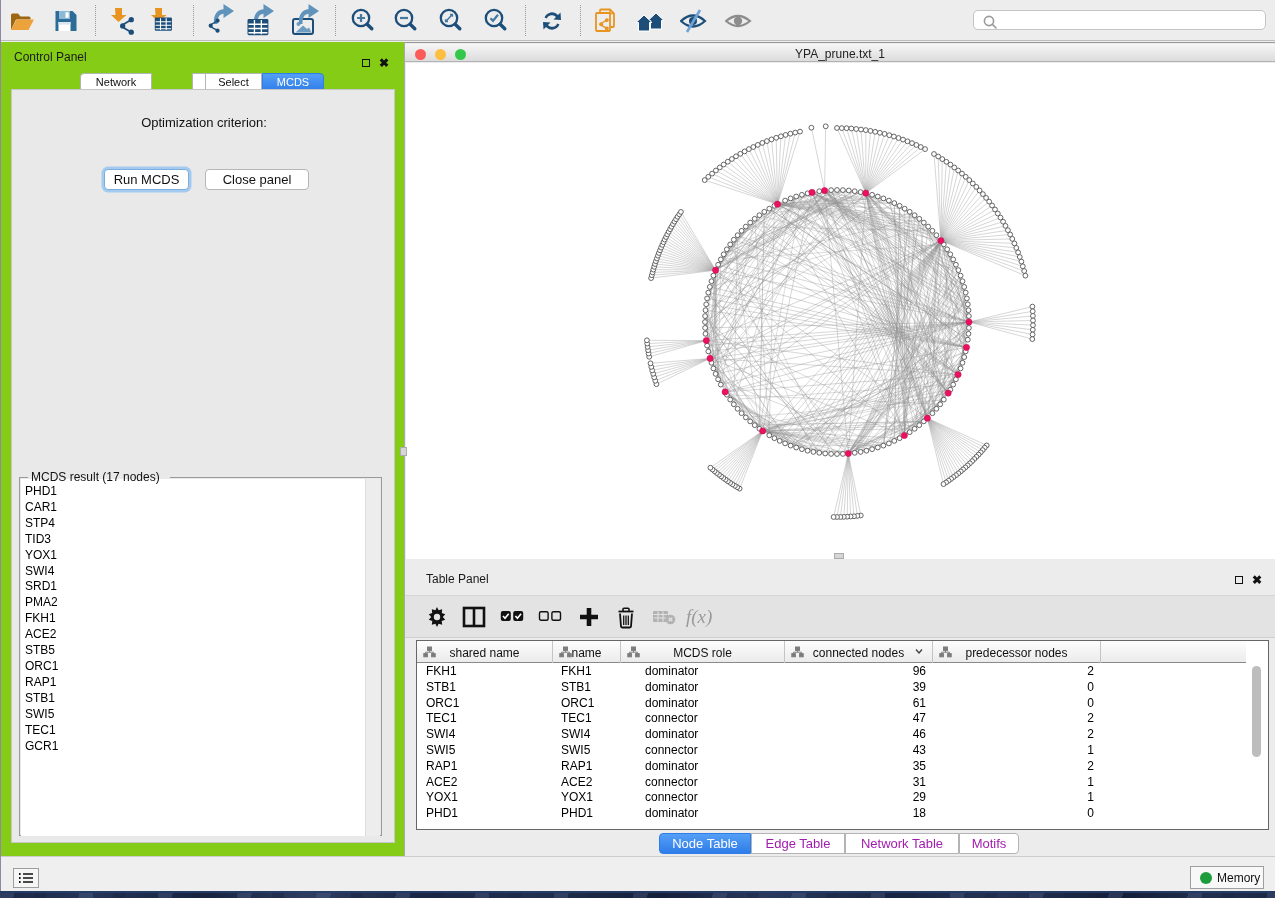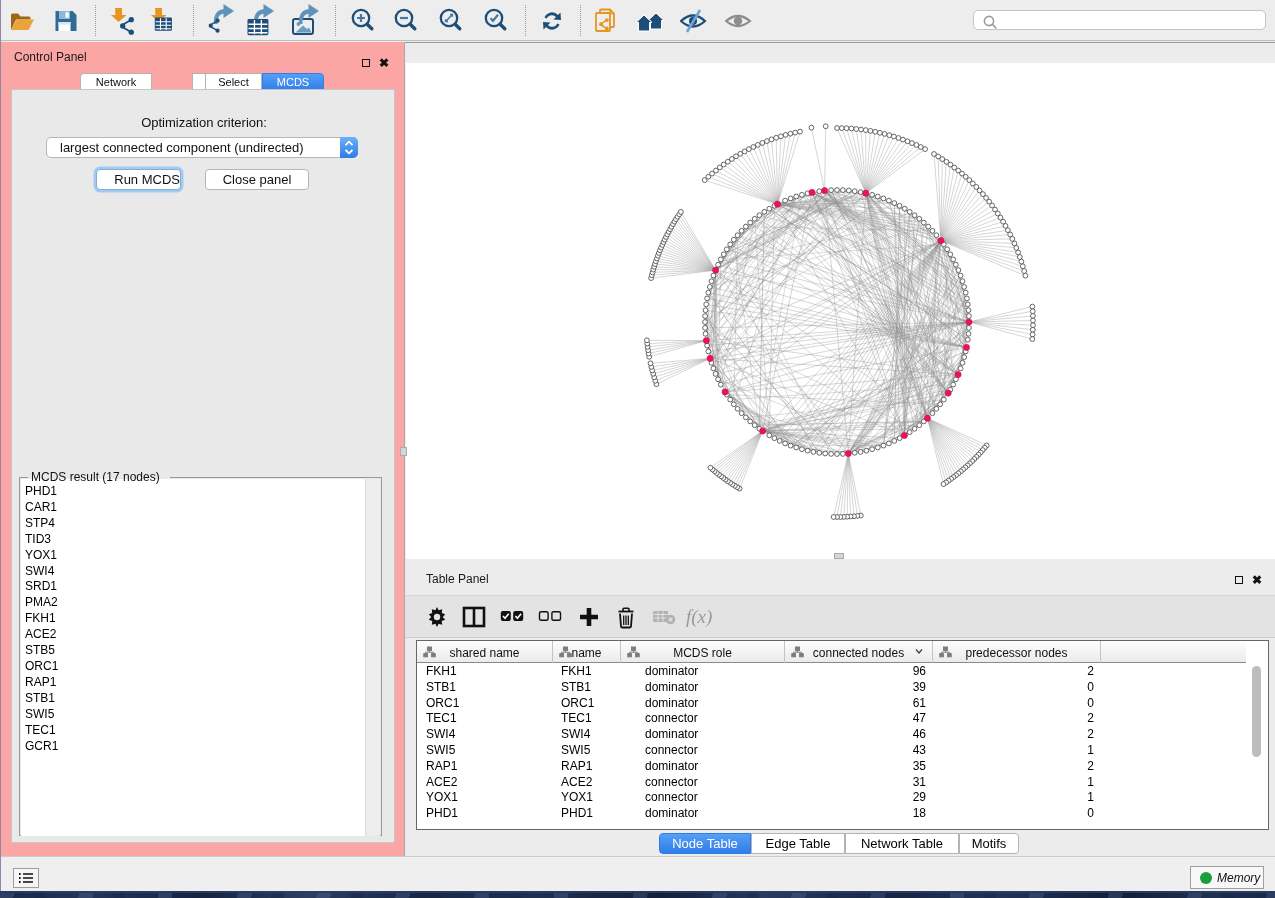--- a/index.html
+++ b/index.html
@@ -5,38 +5,38 @@
 * { margin:0; padding:0; box-sizing:border-box; }
 html,body { width:1275px; height:898px; overflow:hidden; }
 body { font-family:"Liberation Sans", sans-serif; background:#ececec; position:relative; }
 #edge { position:absolute; left:0; top:0; width:1px; height:891px; background:#9285a5; z-index:50; }
 
 #toolbar { position:absolute; left:0; top:0; width:1275px; height:41px; background:#ededed; border-bottom:1px solid #bdbdbd; }
 .tbi { position:absolute; top:7px; width:28px; height:28px; }
 .tsep { position:absolute; top:5px; height:31px; width:0; border-left:1px dotted #9a9a9a; }
 #search { position:absolute; left:973px; top:10px; width:293px; height:20px; background:#fff; border:1px solid #c4c4c4; border-radius:5px; }
 
-#leftpanel { position:absolute; left:1px; top:42px; width:403px; height:814px; background:#fca5a5; }
+#leftpanel { position:absolute; left:1px; top:42px; width:403px; height:814px; background:#84cc16; }
 #lborder { position:absolute; left:404px; top:42px; width:1px; height:814px; background:#a9a9a9; }
 .ptitle { font-size:12px; color:#1a1a1a; }
 #cp-title { position:absolute; left:13px; top:8px; }
 .wicons { position:absolute; }
 .wsq { display:inline-block; width:8px; height:8px; border:1.5px solid #111; margin-right:9px; }
 .wx { font-size:12px; font-weight:bold; color:#111; }
 #tabs { position:absolute; left:79px; top:31px; height:19px; }
 .tab { position:absolute; top:0; height:19px; background:#fff; border:1px solid #b4b4b4; font-size:11px; color:#111; text-align:center; line-height:17px; }
 .tab.first { border-radius:4px 0 0 4px; }
 .tab.last { border-radius:0 4px 4px 0; }
 .tab.active { background:linear-gradient(#559ff6,#2e7de9); border-color:#2e7de9; color:#fff; }
 #tabcontent { position:absolute; left:10px; top:47px; width:384px; height:754px; background:#e9e9e9; border:1px solid #c6c6c6;padding-left:15px; }
 #optlabel { position:absolute; left:0; top:25px; width:384px; text-align:center; font-size:13px; color:#111; }
 #combo { position:absolute; left:34px; top:47px; width:312px; height:21px; background:#fff; border:1px solid #b6b6b6; border-radius:5px; font-size:13px; color:#111; line-height:19px; padding-left:13px; }
 #combo .spin { position:absolute; right:-1px; top:-1px; width:18px; height:21px; border-radius:0 5px 5px 0; background:linear-gradient(#6cb0f8,#2e7ce8); }
 .btn { position:absolute; height:21px; background:#fff; border:1px solid #b6b6b6; border-radius:4px; font-size:13px; color:#111; text-align:center; line-height:19px; }
-#btn-run { left:84px; top:79px; width:85px; box-shadow:0 0 0 2.5px #a5c9ef; border-color:#7aaede;text-align:right; }
+#btn-run { left:92px; top:79px; width:85px; box-shadow:0 0 0 2.5px #a5c9ef; border-color:#7aaede; }
 #btn-close { left:193px; top:79px; width:104px; }
 #fieldset { position:absolute; left:7px; top:387px; width:363px; height:359px; border:1px solid #9a9a9a; }
 #fs-legend { position:absolute; left:8px; top:-8px; padding:0 3px; font-size:12px; color:#111; z-index:6; }
 #fs-mask { position:absolute; left:8px; top:-1px; width:142px; height:1px; background:#e9e9e9; z-index:5; }
 #mlist { position:absolute; left:1px; top:1px; width:346px; height:357px; background:#fff; font-size:12px; line-height:15.9px; padding:5px 0 0 4px; color:#000; }
 #mscroll { position:absolute; right:1px; top:1px; width:15px; height:357px; background:#ededed; border-left:1px solid #dcdcdc; }
 
 #netwin { position:absolute; left:405px; top:42px; width:870px; height:517px; border-top:1px solid #999; }
 #nettitle { position:absolute; left:0; top:1px; width:870px; height:18px; background:linear-gradient(#f6f6f6,#dcdcdc); border-bottom:1px solid #b3b3b3; }
 .light { position:absolute; top:5px; width:11px; height:11px; border-radius:50%; }
@@ -53,24 +53,24 @@
 .th .lbl { position:absolute; width:100%; text-align:center; top:4.5px; }
 .thicon { position:absolute; left:6px; top:5px; opacity:0.75; }
 .row { position:absolute; width:829px; height:15.8px; line-height:15.8px; font-size:12px; color:#000; }
 .c1 { position:absolute; left:9px; }
 .c2 { position:absolute; left:144px; }
 .c3 { position:absolute; left:228px; }
 .c4 { position:absolute; left:369px; width:140px; text-align:right; }
 .c5 { position:absolute; left:517px; width:160px; text-align:right; }
 #tscroll { position:absolute; left:835px; top:25px; width:9px; height:91px; background:#bdbdbd; border-radius:5px; }
 #btabs { position:absolute; left:254px; top:274px; height:21px; }
-.btab { position:absolute; top:0; height:21px; background:#fff; border:1px solid #b4b4b4; font-size:13px; color:#000000; text-align:center; line-height:19px; }
+.btab { position:absolute; top:0; height:21px; background:#fff; border:1px solid #b4b4b4; font-size:13px; color:#a21caf; text-align:center; line-height:19px; }
 .btab.active { background:linear-gradient(#559ff6,#2e7de9); border-color:#2e7de9; color:#fff; }
 
-#statusbar { position:absolute; left:0; top:856px; width:1275px; height:35px; background:#efefef; border-top:1px solid #cccccc;font-style:italic; }
+#statusbar { position:absolute; left:0; top:856px; width:1275px; height:35px; background:#efefef; border-top:1px solid #cccccc; }
 #listbtn { position:absolute; left:13px; top:11px; width:26px; height:20px; background:#f6f6f6; border:1px solid #9e9e9e; }
 #membtn { position:absolute; left:1190px; top:9px; width:74px; height:23px; background:#f8f8f8; border:1px solid #9e9e9e; font-size:12px; color:#111; }
 #memdot { position:absolute; left:9px; top:5px; width:12px; height:12px; border-radius:50%; background:#1d9c3c; }
 #desktop { position:absolute; left:0; top:891px; width:1275px; height:7px;
   background:linear-gradient(90deg,#1b2847 0%,#253458 7%,#16223f 16%,#2e3d60 24%,#1a2644 33%,#21304f 42%,#141f3a 52%,#2a3a5e 60%,#182441 70%,#243356 78%,#131e38 88%,#22304f 95%,#1a2745 100%); }
 #desktop:before { content:""; position:absolute; left:0; top:0; width:1275px; height:2px; background:#27406b; opacity:.8; }
 #desktop:after { content:""; position:absolute; left:0; top:2px; width:1275px; height:5px; background:repeating-linear-gradient(100deg, rgba(95,115,160,.28) 0 14px, rgba(0,0,0,0) 14px 34px, rgba(25,35,65,.4) 34px 46px, rgba(0,0,0,0) 46px 78px); }
 #vhandle { position:absolute; left:400px; top:447px; width:7px; height:9px; background:#d6d6d6; border:1px solid #ababab; z-index:60; }
 #hhandle { position:absolute; left:834px; top:553px; width:10px; height:6px; background:#d6d6d6; border:1px solid #ababab; z-index:60; }
 </style>
@@ -205,38 +205,38 @@
   <div class="ptitle" id="cp-title">Control Panel</div>
   <div class="wicons" style="left:361px; top:11px;"><span class="wsq"></span><span class="wx">✖</span></div>
   <div id="tabs">
     <div class="tab first" style="left:0; width:72px;">Network</div>
     <div class="tab" style="left:72px; width:53px;margin-left:40px;">Style</div>
     <div class="tab" style="left:125px; width:57px;">Select</div>
     <div class="tab last active" style="left:182px; width:62px;">MCDS</div>
   </div>
   <div id="tabcontent">
     <div id="optlabel">Optimization criterion:</div>
-    <div id="combo">largest connected component (undirected)<span class="spin">
-          <svg width="18" height="21" viewBox="0 0 18 21" style="position:absolute;left:0;top:0;">
-            <path d="M5.5 8.2 L9 4.6 L12.5 8.2" fill="none" stroke="#fff" stroke-width="1.8" stroke-linejoin="round"></path>
-            <path d="M5.5 12.8 L9 16.4 L12.5 12.8" fill="none" stroke="#fff" stroke-width="1.8" stroke-linejoin="round"></path>
-          </svg>
-        </span></div>
     <div class="btn" id="btn-run">Run MCDS</div>
     <div class="btn" id="btn-close">Close panel</div>
     <div id="fieldset">
       <div id="fs-mask"></div>
         <div id="fs-legend">MCDS result (17 nodes)</div>
       <div id="mlist">PHD1<br>CAR1<br>STP4<br>TID3<br>YOX1<br>SWI4<br>SRD1<br>PMA2<br>FKH1<br>ACE2<br>STB5<br>ORC1<br>RAP1<br>STB1<br>SWI5<br>TEC1<br>GCR1</div>
       <div id="mscroll"></div>
     </div>
   </div>
 </div>
 <div id="lborder"></div>
 <div id="netwin">
+  <div id="nettitle">
+    <div id="nt-text">YPA_prune.txt_1</div>
+    <span class="light" style="left:10px; background:#fc5b57;"></span>
+    <span class="light" style="left:30px; background:#fdbe41;"></span>
+    <span class="light" style="left:50px; background:#34c84a;"></span>
+  </div>
   <div id="canvas"><svg id="net" width="869" height="497" viewBox="0 0 869 497">
         <path d="M482.9 380.4L537.8 336.6M413.3 128.2L305.5 299.8M558.2 294.1L530.4 172.2M425.1 127.1L530.4 345.8M401.6 130.3L305.5 218.2M493.6 142.8L488.3 377.9M305.5 299.8L312.1 201.7M368.4 142.8L302.3 229.6M517.8 159.6L562.9 253.1M477.4 382.6L503.7 148.8M301.1 282.6L353.4 365.8M425.1 127.1L301.1 235.4M302.3 229.6L413.3 389.8M537.8 336.6L482.9 137.6M454.6 129.1L317.7 191.3M559.7 288.4L508.6 365.8M477.4 135.4L299 259M327.8 176.7L395.9 131.8M299.1 253.1L431 391M558.2 223.9L454.6 129.1M363.3 145.7L561.8 276.7M299.1 253.1L384.6 382.6M353.4 365.8L358.3 148.8M348.7 362.2L517.8 358.4M384.6 382.6L562.9 264.9M513.3 155.8L477.4 382.6" fill="none" stroke="#7e7e7e" stroke-width="0.55" opacity="0.8"></path>
         <path d="M419.2 390.5L324.2 336.6M390.2 133.5L305.5 299.8M363.3 372.3L368.4 142.8M562.5 270.8L466.1 386.2M544.3 326.7L522.2 163.6M508.6 365.8L299.1 264.9M547.2 196.4L466.1 131.8M482.9 380.4L562.9 253.1M348.7 155.8L562.9 253.1M390.2 133.5L327.8 341.3M560.9 235.4L448.7 389.8M401.6 387.7L339.8 354.4M466.1 131.8L312.1 201.7M384.6 382.6L549.9 316.3M448.7 389.8L559.7 229.6M302.3 229.6L425.1 127.1M534.2 341.3L513.3 155.8M556.5 299.8L537.8 336.6M363.3 145.7L561.8 276.7M454.6 129.1L320.8 186.3M320.8 186.3L348.7 155.8M561.8 241.3L390.2 384.5M314.8 196.4L299.5 247.2M331.6 172.2L327.8 341.3M508.6 365.8L544.3 326.7M554.6 212.6L401.6 387.7M554.6 212.6L534.2 341.3M390.2 133.5L335.6 167.8M353.4 152.2L552.4 207.1M541.2 186.3L562.9 264.9M547.2 196.4L537.8 336.6M454.6 129.1L307.4 305.4M503.7 148.8L537.8 336.6M395.9 386.2L327.8 341.3M324.2 336.6L547.2 321.6M431 391L517.8 358.4M339.8 354.4L299.5 247.2M431 391L384.6 382.6M312.1 316.3L314.8 196.4M482.9 137.6L368.4 142.8M395.9 131.8L353.4 365.8M561.8 241.3L547.2 196.4M471.8 384.5L560.9 235.4M558.2 294.1L558.2 223.9M339.8 354.4L537.8 336.6M302.3 288.4L390.2 133.5M320.8 331.7L425.1 127.1M407.4 388.9L460.4 387.7M562.9 264.9L454.6 388.9M331.6 345.8L471.8 384.5M353.4 152.2L471.8 133.5M442.8 127.5L309.6 310.9M390.2 133.5L300.2 241.3M425.1 127.1L530.4 172.2M460.4 387.7L559.7 288.4M395.9 131.8L562.9 253.1M348.7 155.8L314.8 321.6M317.7 191.3L407.4 388.9M384.6 382.6L477.4 382.6M299 259L379.1 137.6M303.8 223.9L425.1 127.1M384.6 135.4L331.6 172.2M534.2 341.3L320.8 331.7M395.9 131.8L513.3 155.8M493.6 375.2L448.7 389.8M299.1 253.1L431 127M299.1 264.9L368.4 142.8M436.9 127.1L299.1 264.9M312.1 316.3L307.4 212.6M552.4 207.1L454.6 388.9M488.3 140.1L562.9 264.9M503.7 148.8L299.1 264.9M554.6 305.4L407.4 388.9M299.1 264.9L324.2 336.6M390.2 133.5L299.5 270.8M562.5 247.2L390.2 133.5M348.7 155.8L363.3 372.3M522.2 163.6L303.8 223.9M552.4 207.1L498.7 145.7M299.5 270.8L331.6 172.2M526.4 167.8L339.8 163.6M358.3 148.8L302.3 229.6M544.3 326.7L348.7 362.2M395.9 386.2L305.5 299.8M503.7 369.2L554.6 305.4M413.3 128.2L493.6 142.8M547.2 321.6L537.8 181.4M314.8 196.4L448.7 128.2M448.7 389.8L547.2 196.4M554.6 212.6L448.7 389.8M537.8 181.4L314.8 196.4M299.5 247.2L302.3 288.4M373.7 377.9L559.7 288.4M312.1 201.7L513.3 155.8M300.2 241.3L324.2 336.6M300.2 241.3L302.3 288.4M390.2 133.5L309.6 310.9M442.8 127.5L363.3 145.7M558.2 223.9L556.5 299.8M556.5 218.2L526.4 350.2M537.8 336.6L353.4 365.8M541.2 186.3L537.8 336.6M401.6 387.7L305.5 299.8M299.1 264.9L363.3 372.3M390.2 384.5L562.5 270.8M407.4 388.9L560.9 235.4M561.8 276.7L384.6 382.6M562.5 247.2L513.3 362.2M488.3 140.1L493.6 375.2M471.8 133.5L513.3 155.8M454.6 388.9L302.3 229.6M419.2 390.5L353.4 365.8M324.2 181.4L425.1 390.9M425.1 127.1L331.6 172.2M477.4 382.6L312.1 316.3M488.3 140.1L299.5 247.2M526.4 350.2L530.4 172.2M327.8 176.7L353.4 365.8M314.8 321.6L299.1 253.1M544.3 326.7L508.6 365.8M526.4 350.2L556.5 299.8M530.4 172.2L556.5 218.2M498.7 145.7L547.2 196.4M339.8 354.4L379.1 380.4M547.2 321.6L561.8 276.7M562.5 270.8L552.4 207.1M526.4 350.2L549.9 316.3M363.3 145.7L317.7 191.3M431 127L454.6 129.1M448.7 128.2L401.6 130.3M348.7 155.8L312.1 201.7M299 259L305.5 299.8M353.4 365.8L312.1 316.3M390.2 384.5L335.6 350.2M471.8 133.5L431 127M344.2 358.4L363.3 372.3M466.1 386.2L508.6 365.8M503.7 148.8L471.8 133.5M547.2 196.4L513.3 155.8M320.8 186.3L331.6 172.2M537.8 336.6L554.6 305.4M300.2 241.3L314.8 196.4M413.3 128.2L368.4 142.8M299.5 270.8L307.4 212.6M379.1 380.4L353.4 365.8M368.4 375.2L419.2 390.5M299.1 253.1L305.5 299.8M305.5 299.8L344.2 358.4M335.6 350.2L384.6 382.6M368.4 375.2L344.2 358.4M442.8 127.5L471.8 133.5M466.1 131.8L508.6 152.2M460.4 387.7L488.3 377.9M390.2 384.5L448.7 389.8M530.4 345.8L559.7 288.4M425.1 390.9L460.4 387.7M562.5 270.8L544.3 326.7M390.2 384.5L368.4 375.2M317.7 191.3L339.8 163.6M363.3 145.7L317.7 191.3M526.4 350.2L558.2 294.1M299.1 253.1L305.5 299.8M466.1 386.2L526.4 350.2M561.8 241.3L554.6 305.4M517.8 159.6L498.7 145.7M544.3 326.7L513.3 362.2M488.3 377.9L513.3 362.2M537.8 336.6L482.9 380.4M320.8 186.3L363.3 145.7M488.3 140.1L442.8 127.5M556.5 218.2L537.8 181.4M368.4 375.2L331.6 345.8M348.7 155.8L413.3 128.2M562.5 247.2L554.6 305.4M401.6 387.7L353.4 365.8M419.2 390.5L390.2 384.5" fill="none" stroke="#9e9e9e" stroke-width="0.45" opacity="0.8"></path>
         <path d="M371.5 141.2L466.1 131.8M371.5 141.2L471.8 133.5M371.5 141.2L477.4 135.4M371.5 141.2L488.3 140.1M371.5 141.2L498.7 145.7M371.5 141.2L508.6 152.2M371.5 141.2L513.3 155.8M371.5 141.2L517.8 159.6M371.5 141.2L522.2 163.6M371.5 141.2L526.4 167.8M371.5 141.2L530.4 172.2M371.5 141.2L379.1 137.6M371.5 141.2L390.2 133.5M371.5 141.2L401.6 130.3M371.5 141.2L562.9 264.9M371.5 141.2L560.9 235.4M371.5 141.2L561.8 241.3M371.5 141.2L562.5 247.2M406 129.4L537.8 181.4M406 129.4L544.3 191.3M406 129.4L547.2 196.4M406 129.4L549.9 201.7M406 129.4L552.4 207.1M406 129.4L554.6 212.6M406 129.4L558.2 223.9M406 129.4L559.7 229.6M406 129.4L526.4 350.2M406 129.4L517.8 358.4M406 129.4L513.3 362.2M418.6 127.6L562.9 264.9M418.6 127.6L562.5 270.8M418.6 127.6L561.8 276.7M418.6 127.6L559.7 288.4M418.6 127.6L558.2 294.1M418.6 127.6L559.7 229.6M418.6 127.6L561.8 241.3M418.6 127.6L562.5 247.2M418.6 127.6L562.9 253.1M459.8 130.2L547.2 321.6M459.8 130.2L537.8 336.6M459.8 130.2L530.4 345.8M459.8 130.2L517.8 358.4M459.8 130.2L513.3 362.2M459.8 130.2L508.6 365.8M459.8 130.2L503.7 369.2M459.8 130.2L556.5 218.2M459.8 130.2L558.2 223.9M459.8 130.2L559.7 229.6M459.8 130.2L560.9 235.4M459.8 130.2L561.8 241.3M459.8 130.2L562.5 247.2M534.9 177.6L448.7 389.8M534.9 177.6L436.9 390.9M534.9 177.6L431 391M534.9 177.6L419.2 390.5M534.9 177.6L413.3 389.8M534.9 177.6L407.4 388.9M534.9 177.6L401.6 387.7M534.9 177.6L395.9 386.2M534.9 177.6L390.2 384.5M534.9 177.6L384.6 382.6M534.9 177.6L379.1 380.4M534.9 177.6L373.7 377.9M534.9 177.6L368.4 375.2M534.9 177.6L363.3 372.3M534.9 177.6L517.8 358.4M534.9 177.6L513.3 362.2M534.9 177.6L508.6 365.8M534.9 177.6L493.6 375.2M534.9 177.6L482.9 380.4M534.9 177.6L314.8 321.6M534.9 177.6L309.6 310.9M534.9 177.6L305.5 299.8M563 259L314.8 321.6M563 259L309.6 310.9M563 259L305.5 299.8M563 259L302.3 288.4M563 259L301.1 282.6M563 259L299.1 264.9M563 259L314.8 196.4M563 259L320.8 186.3M563 259L327.8 176.7M563 259L331.6 172.2M560.5 284.4L299.5 247.2M560.5 284.4L300.2 241.3M560.5 284.4L301.1 235.4M560.5 284.4L302.3 229.6M560.5 284.4L303.8 223.9M560.5 284.4L307.4 212.6M560.5 284.4L312.1 201.7M552.1 311.6L324.2 181.4M552.1 311.6L331.6 172.2M552.1 311.6L339.8 163.6M552.1 311.6L344.2 159.6M552.1 311.6L348.7 155.8M542.2 330.1L363.3 145.7M542.2 330.1L368.4 142.8M542.2 330.1L379.1 137.6M542.2 330.1L384.6 135.4M542.2 330.1L390.2 133.5M542.2 330.1L395.9 131.8M542.2 330.1L401.6 130.3M521.4 355.2L413.3 128.2M521.4 355.2L425.1 127.1M521.4 355.2L431 127M521.4 355.2L436.9 127.1M521.4 355.2L442.8 127.5M521.4 355.2L454.6 129.1M521.4 355.2L471.8 133.5M521.4 355.2L537.8 181.4M521.4 355.2L544.3 191.3M498.4 372.5L488.3 140.1M498.4 372.5L493.6 142.8M498.4 372.5L498.7 145.7M498.4 372.5L503.7 148.8M498.4 372.5L508.6 152.2M498.4 372.5L517.8 159.6M498.4 372.5L522.2 163.6M442.3 390.5L562.9 264.9M442.3 390.5L549.9 201.7M442.3 390.5L552.4 207.1M442.3 390.5L554.6 212.6M442.3 390.5L556.5 218.2M442.3 390.5L558.2 223.9M442.3 390.5L560.9 235.4M442.3 390.5L562.5 247.2M442.3 390.5L562.9 253.1M442.3 390.5L547.2 321.6M442.3 390.5L537.8 336.6M442.3 390.5L534.2 341.3M442.3 390.5L530.4 345.8M356.6 368L517.8 358.4M356.6 368L513.3 362.2M356.6 368L508.6 365.8M356.6 368L493.6 375.2M356.6 368L482.9 380.4M356.6 368L477.4 382.6M356.6 368L471.8 384.5M356.6 368L466.1 386.2M356.6 368L460.4 387.7M356.6 368L559.7 288.4M356.6 368L556.5 299.8M356.6 368L549.9 316.3M319.1 328.9L407.4 388.9M319.1 328.9L401.6 387.7M319.1 328.9L395.9 386.2M319.1 328.9L390.2 384.5M319.1 328.9L384.6 382.6M319.1 328.9L373.7 377.9M304.1 295.4L335.6 350.2M304.1 295.4L327.8 341.3M304.1 295.4L320.8 331.7M304.1 295.4L314.8 321.6M300.3 277.6L307.4 305.4M300.3 277.6L305.5 299.8M300.3 277.6L302.3 288.4M300.3 277.6L301.1 282.6M300.3 277.6L299.5 270.8M309.6 207.2L314.8 196.4M309.6 207.2L317.7 191.3M309.6 207.2L320.8 186.3M309.6 207.2L327.8 176.7M309.6 207.2L331.6 172.2M309.6 207.2L335.6 167.8M309.6 207.2L339.8 163.6M309.6 207.2L344.2 159.6M309.6 207.2L348.7 155.8M309.6 207.2L353.4 152.2M309.6 207.2L312.1 316.3M309.6 207.2L309.6 310.9M309.6 207.2L307.4 305.4M309.6 207.2L302.3 288.4M309.6 207.2L436.9 127.1M309.6 207.2L442.8 127.5M309.6 207.2L448.7 128.2M309.6 207.2L454.6 129.1M371.5 141.2L418.6 127.6M371.5 141.2L534.9 177.6M371.5 141.2L552.1 311.6M371.5 141.2L498.4 372.5M371.5 141.2L300.3 277.6M371.5 141.2L309.6 207.2M406 129.4L418.6 127.6M406 129.4L560.5 284.4M406 129.4L552.1 311.6M406 129.4L498.4 372.5M406 129.4L356.6 368M406 129.4L300.3 277.6M418.6 127.6L534.9 177.6M418.6 127.6L560.5 284.4M418.6 127.6L552.1 311.6M418.6 127.6L498.4 372.5M418.6 127.6L442.3 390.5M418.6 127.6L304.1 295.4M418.6 127.6L309.6 207.2M459.8 130.2L534.9 177.6M459.8 130.2L563 259M459.8 130.2L552.1 311.6M459.8 130.2L542.2 330.1M459.8 130.2L521.4 355.2M459.8 130.2L442.3 390.5M459.8 130.2L304.1 295.4M459.8 130.2L300.3 277.6M534.9 177.6L563 259M534.9 177.6L560.5 284.4M534.9 177.6L356.6 368M534.9 177.6L319.1 328.9M534.9 177.6L304.1 295.4M534.9 177.6L300.3 277.6M563 259L521.4 355.2M563 259L498.4 372.5M563 259L442.3 390.5M563 259L319.1 328.9M563 259L304.1 295.4M563 259L300.3 277.6M563 259L309.6 207.2M560.5 284.4L552.1 311.6M560.5 284.4L542.2 330.1M560.5 284.4L498.4 372.5M560.5 284.4L319.1 328.9M552.1 311.6L498.4 372.5M552.1 311.6L356.6 368M552.1 311.6L319.1 328.9M552.1 311.6L304.1 295.4M552.1 311.6L300.3 277.6M542.2 330.1L521.4 355.2M542.2 330.1L356.6 368M521.4 355.2L498.4 372.5M521.4 355.2L442.3 390.5M521.4 355.2L309.6 207.2M498.4 372.5L304.1 295.4M498.4 372.5L309.6 207.2M442.3 390.5L356.6 368M442.3 390.5L300.3 277.6M442.3 390.5L309.6 207.2M356.6 368L304.1 295.4M319.1 328.9L304.1 295.4M304.1 295.4L309.6 207.2" fill="none" stroke="#8f8f8f" stroke-width="0.5" opacity="0.72"></path>
         <path d="M371.5 141.2L298.7 117.1M371.5 141.2L302.3 113.8M371.5 141.2L306.1 110.6M371.5 141.2L309.9 107.5M371.5 141.2L313.8 104.4M371.5 141.2L317.7 101.5M371.5 141.2L321.8 98.7M371.5 141.2L325.9 96M371.5 141.2L330 93.3M371.5 141.2L334.3 90.8M371.5 141.2L338.6 88.4M371.5 141.2L342.9 86.1M371.5 141.2L347.3 84M371.5 141.2L351.8 81.9M371.5 141.2L356.3 79.9M371.5 141.2L360.9 78.1M371.5 141.2L365.5 76.4M371.5 141.2L370.2 74.8M371.5 141.2L374.9 73.3M371.5 141.2L379.6 71.9M371.5 141.2L384.4 70.7M371.5 141.2L389.2 69.6M371.5 141.2L394 68.6M418.6 127.6L405.4 64.7M418.6 127.6L419.7 63.3M459.8 130.2L431 65M459.8 130.2L435.8 65.1M459.8 130.2L440.6 65.2M459.8 130.2L445.4 65.5M459.8 130.2L450.2 66M459.8 130.2L455 66.5M459.8 130.2L459.8 67.1M459.8 130.2L464.5 67.9M459.8 130.2L469.2 68.8M459.8 130.2L473.9 69.8M459.8 130.2L478.6 70.9M459.8 130.2L483.3 72.2M459.8 130.2L487.9 73.5M459.8 130.2L492.5 75M459.8 130.2L497 76.6M459.8 130.2L501.5 78.3M459.8 130.2L506 80.1M459.8 130.2L510.4 82M459.8 130.2L514.8 84M459.8 130.2L519.1 86.1M534.9 177.6L528 91M534.9 177.6L532.2 93.5M534.9 177.6L536.3 96.1M534.9 177.6L540.4 98.8M534.9 177.6L544.4 101.6M534.9 177.6L548.3 104.5M534.9 177.6L552.2 107.5M534.9 177.6L556 110.6M534.9 177.6L559.7 113.8M534.9 177.6L563.3 117.1M534.9 177.6L566.8 120.5M534.9 177.6L570.3 123.9M534.9 177.6L573.6 127.5M534.9 177.6L576.9 131.1M534.9 177.6L580.1 134.9M534.9 177.6L583.2 138.6M534.9 177.6L586.1 142.5M534.9 177.6L589 146.5M534.9 177.6L591.8 150.5M534.9 177.6L594.5 154.6M534.9 177.6L597.1 158.7M534.9 177.6L599.5 162.9M534.9 177.6L601.9 167.2M534.9 177.6L604.2 171.5M534.9 177.6L606.3 175.9M534.9 177.6L608.4 180.4M534.9 177.6L610.3 184.9M534.9 177.6L612.1 189.4M534.9 177.6L613.8 194M534.9 177.6L615.4 198.6M534.9 177.6L616.8 203.3M534.9 177.6L618.2 208M534.9 177.6L619.4 212.7M563 259L626.4 243.6M563 259L626.7 248.3M563 259L626.9 252.9M563 259L627 257.5M563 259L627 262.2M563 259L626.8 266.8M563 259L626.6 271.5M563 259L626.3 276.1M521.4 355.2L580.7 382.4M521.4 355.2L578.7 384.7M521.4 355.2L576.7 387.1M521.4 355.2L574.7 389.4M521.4 355.2L572.6 391.6M521.4 355.2L570.5 393.8M521.4 355.2L568.3 396M521.4 355.2L566.2 398.2M521.4 355.2L563.9 400.3M521.4 355.2L561.7 402.4M521.4 355.2L559.4 404.4M521.4 355.2L557.1 406.4M521.4 355.2L554.8 408.4M521.4 355.2L552.4 410.3M521.4 355.2L550 412.2M521.4 355.2L547.5 414.1M521.4 355.2L545.1 415.9M521.4 355.2L542.6 417.7M521.4 355.2L540.1 419.4M521.4 355.2L537.5 421.1M442.3 390.5L454.8 452.5M442.3 390.5L451.4 452.9M442.3 390.5L448 453.3M442.3 390.5L444.6 453.5M442.3 390.5L441.2 453.7M442.3 390.5L437.8 453.9M442.3 390.5L434.4 454M442.3 390.5L431 454M442.3 390.5L427.6 454M356.6 368L333.6 425.6M356.6 368L331.2 424.2M356.6 368L328.9 422.8M356.6 368L326.5 421.3M356.6 368L324.2 419.8M356.6 368L321.9 418.2M356.6 368L319.6 416.6M356.6 368L317.4 415M356.6 368L315.2 413.4M356.6 368L313 411.7M356.6 368L310.8 410M356.6 368L308.6 408.2M356.6 368L306.5 406.5M356.6 368L304.4 404.7M304.1 295.4L250.4 321.2M304.1 295.4L249.3 317.8M304.1 295.4L248.2 314.3M304.1 295.4L247.2 310.8M304.1 295.4L246.2 307.4M304.1 295.4L245.3 303.9M304.1 295.4L244.5 300.3M300.3 277.6L243.2 293.8M300.3 277.6L242.6 290.5M300.3 277.6L242.1 287.2M300.3 277.6L241.6 283.9M300.3 277.6L241.2 280.6M300.3 277.6L240.9 277.3M309.6 207.2L245.1 215.1M309.6 207.2L245.8 212.2M309.6 207.2L246.6 209.4M309.6 207.2L247.3 206.6M309.6 207.2L248.2 203.8M309.6 207.2L249 201M309.6 207.2L249.9 198.2M309.6 207.2L250.9 195.5M309.6 207.2L251.9 192.7M309.6 207.2L252.9 190M309.6 207.2L254 187.3M309.6 207.2L255.1 184.6M309.6 207.2L256.3 181.9M309.6 207.2L257.5 179.2M309.6 207.2L258.7 176.6M309.6 207.2L260 174M309.6 207.2L261.3 171.4M309.6 207.2L262.7 168.8M309.6 207.2L264.1 166.2M309.6 207.2L265.5 163.7M309.6 207.2L267 161.1M309.6 207.2L268.5 158.6M309.6 207.2L270 156.2M309.6 207.2L271.6 153.7M309.6 207.2L273.3 151.3M309.6 207.2L274.9 148.9" fill="none" stroke="#a9a9a9" stroke-width="0.5" opacity="0.95"></path>
         <g fill="#fff" stroke="#555" stroke-width="0.9">
           <circle cx="562.9" cy="264.9" r="2.4"></circle>
           <circle cx="562.5" cy="270.8" r="2.4"></circle>
           <circle cx="561.8" cy="276.7" r="2.4"></circle>
           <circle cx="559.7" cy="288.4" r="2.4"></circle>

